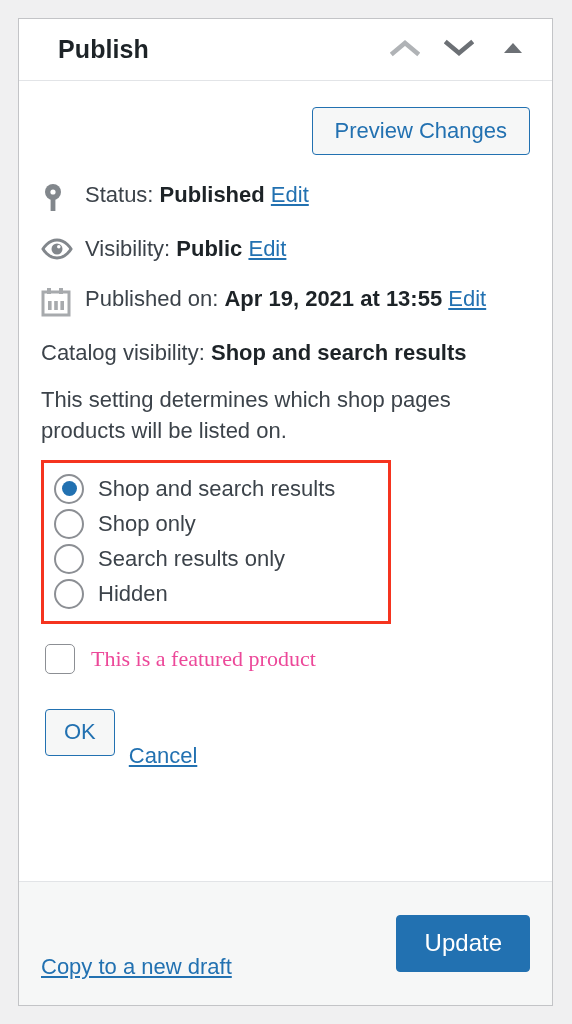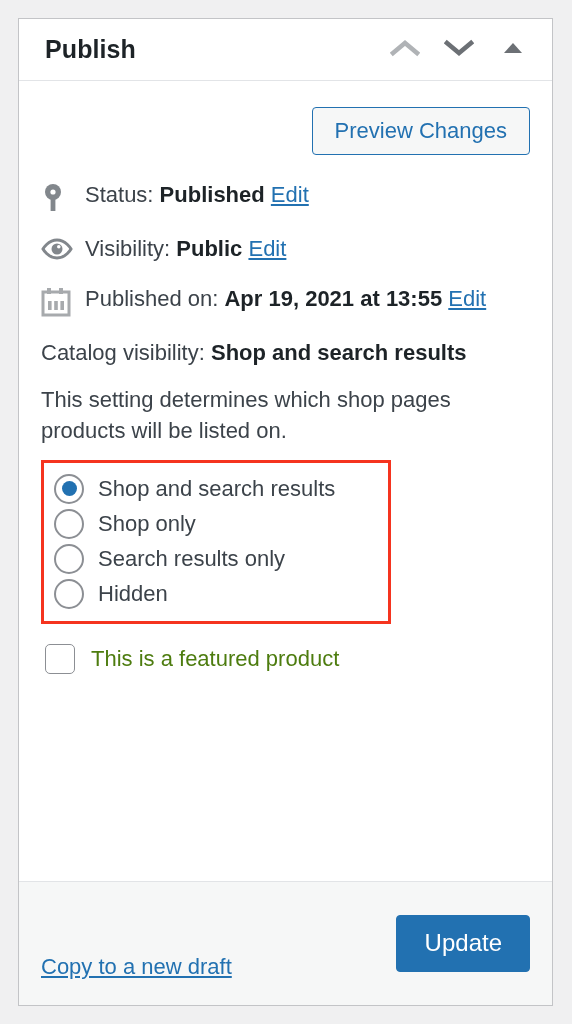--- a/index.html
+++ b/index.html
@@ -28,21 +28,21 @@
     flex-direction: column;
   }
 
   
   .panel-header {
     height: 62px;
     flex: 0 0 62px;
     border-bottom: 1px solid #e2e4e7;
     display: flex;
     align-items: center;
-    padding: 0 20px 0 26px;
+    padding: 0 20px 0 39px;
     box-sizing: border-box;
   }
   .panel-title {
     font-size: 25px;
     font-weight: bold;
     color: #1d2327;
     letter-spacing: 0.1px;
     flex: 1 1 auto;
   }
   .header-actions {
@@ -191,21 +191,22 @@
     width: 30px;
     height: 30px;
     border: 1px solid #8c8f94;
     border-radius: 5px;
     background: #fff;
     box-sizing: border-box;
     margin-right: 16px;
   }
   .check-label {
     font-size: 22px;
-    color: #4d7c0f;
+    color: #ec4899;
+    font-family: Liberation Serif, serif;
   }
 
   
   .ok-row {
     display: flex;
     align-items: center;
     margin-left: 4px;
   }
   .btn-ok {
     font-family: "Liberation Sans", sans-serif;
@@ -367,20 +368,24 @@
         <span class="radio-label">Hidden</span>
       </div>
 
     </div>
 
     <div class="check-row">
       <span class="check-mark"></span>
       <span class="check-label">This is a featured product</span>
     </div>
 
+    <div class="ok-row">
+      <button class="btn-ok">OK</button>
+      <span class="link cancel-link">Cancel</span>
+    </div>
 
   </div>
 
   <div class="panel-footer">
     <div class="footer-links">
       <span class="link">Copy to a new draft</span>
     </div>
     <button class="btn-primary">Update</button>
   </div>
 

